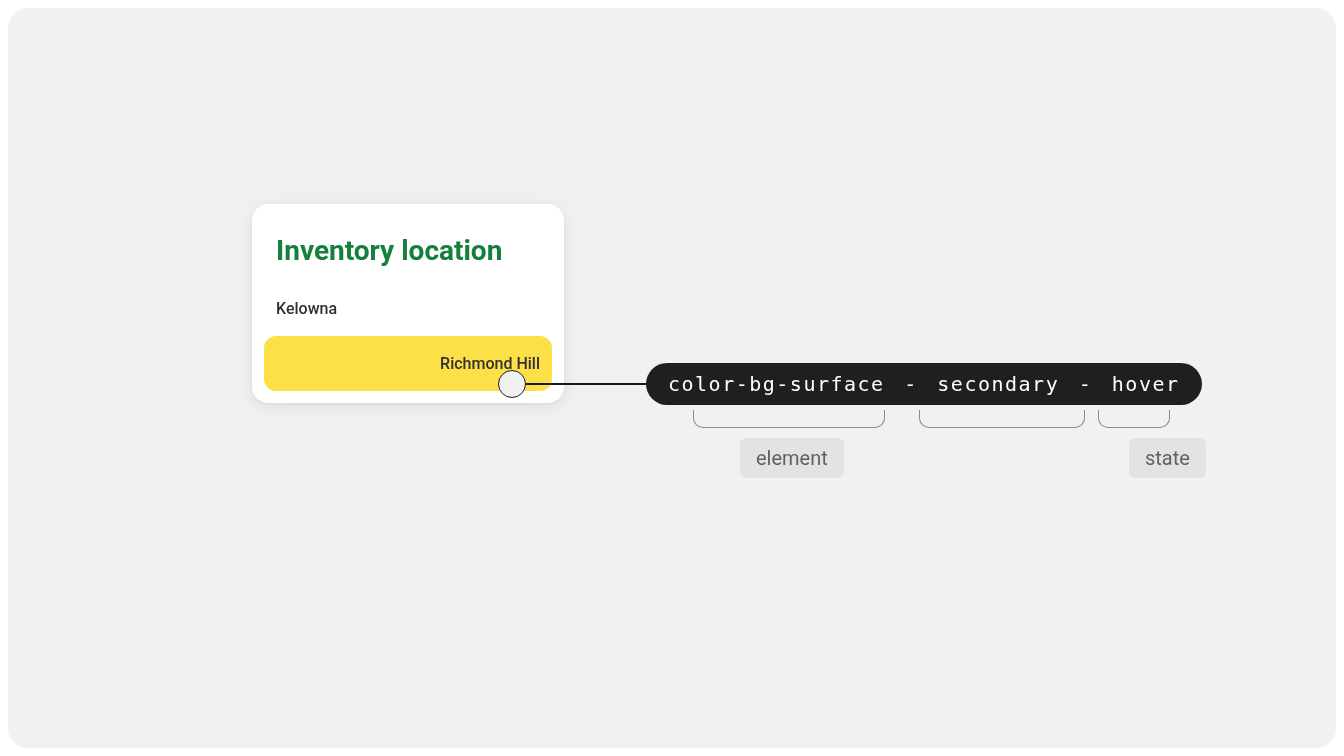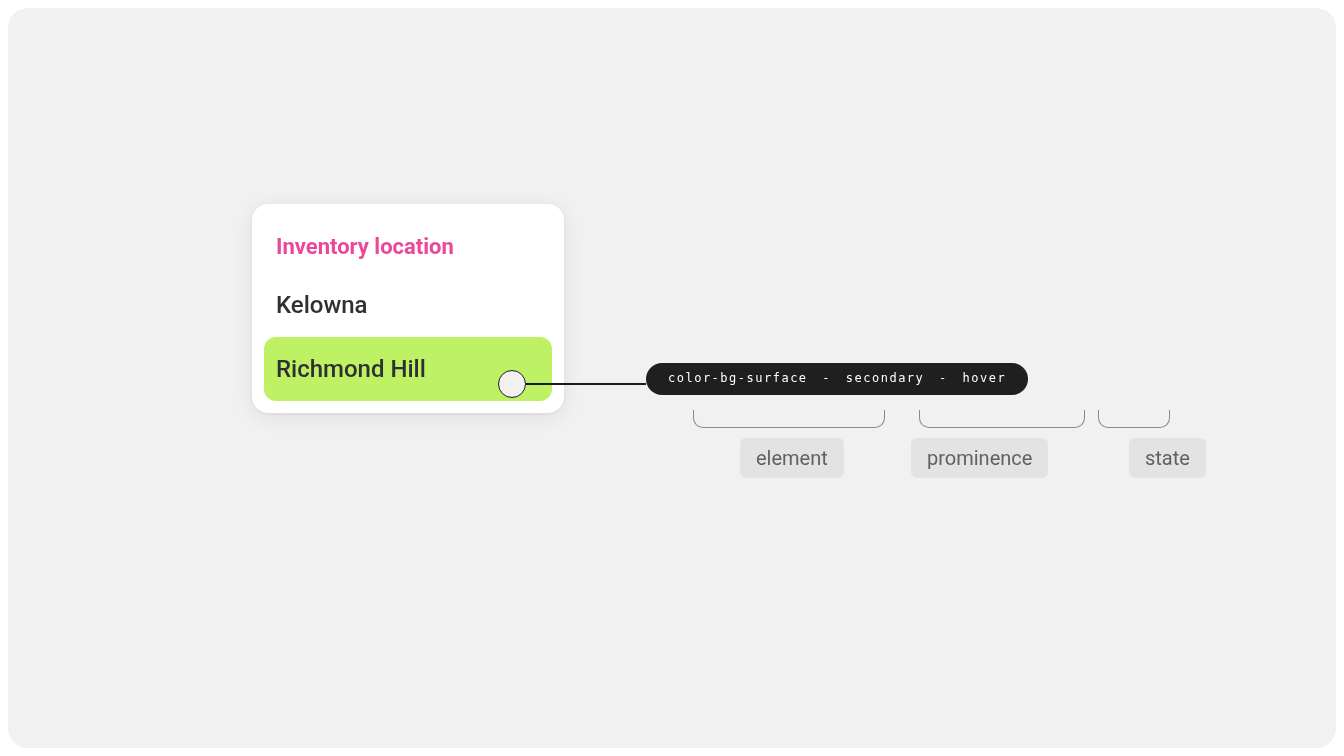--- a/index.html
+++ b/index.html
@@ -23,35 +23,36 @@
       position: absolute;
       top: 196px;
       left: 244px;
       width: 312px;
       background: #ffffff;
       border-radius: 16px;
       box-shadow: 0 4px 20px rgba(0,0,0,0.08), 0 1px 3px rgba(0,0,0,0.06);
       padding: 12px;
     }
     .popover-title {
-      font-size: 22px;
+      font-size: 28px;
       font-weight: 700;
-      color: #ec4899;
+      color: #15803d;
       padding: 18px 12px 14px 12px;
     }
     .popover-item {
-      font-size: 24px;
+      font-size: 16px;
       font-weight: 475;
       color: #303030;
       padding: 18px 12px;
       border-radius: 12px;
       cursor: pointer;
     }
     .popover-item.hovered {
-      background: #bef264;
+      background: #fde047;
+      text-align: right;
     }
     .hover-dot {
       position: absolute;
       top: 362px;
       left: 490px;
       width: 28px;
       height: 28px;
       background: #f1f1f1;
       border: 1.5px solid #1a1a1a;
       border-radius: 50%;
@@ -66,21 +67,21 @@
     }
     .token-pill {
       position: absolute;
       top: 355px;
       left: 638px;
       background: #1f1f1f;
       color: #ffffff;
       border-radius: 999px;
       padding: 8px 22px;
       font-family: ui-monospace, "SFMono-Regular", "Menlo", "Consolas", monospace;
-      font-size: 12px;
+      font-size: 20px;
       letter-spacing: 1.5px;
       line-height: 1.3;
       white-space: nowrap;
     }
     .token-pill .dash { padding: 0 6px; }
     .bracket {
       position: absolute;
       border: 1.5px solid #8a8a8a;
       border-top: none;
       border-bottom-left-radius: 10px;
@@ -125,16 +126,15 @@
     <span>secondary</span>
     <span class="dash">-</span>
     <span>hover</span>
   </div>
 
   <div class="bracket b1"></div>
   <div class="bracket b2"></div>
   <div class="bracket b3"></div>
 
   <div class="chip c1">element</div>
-  <div class="chip c2">prominence</div>
   <div class="chip c3">state</div>
 
 </div>
 
 </body></html>

